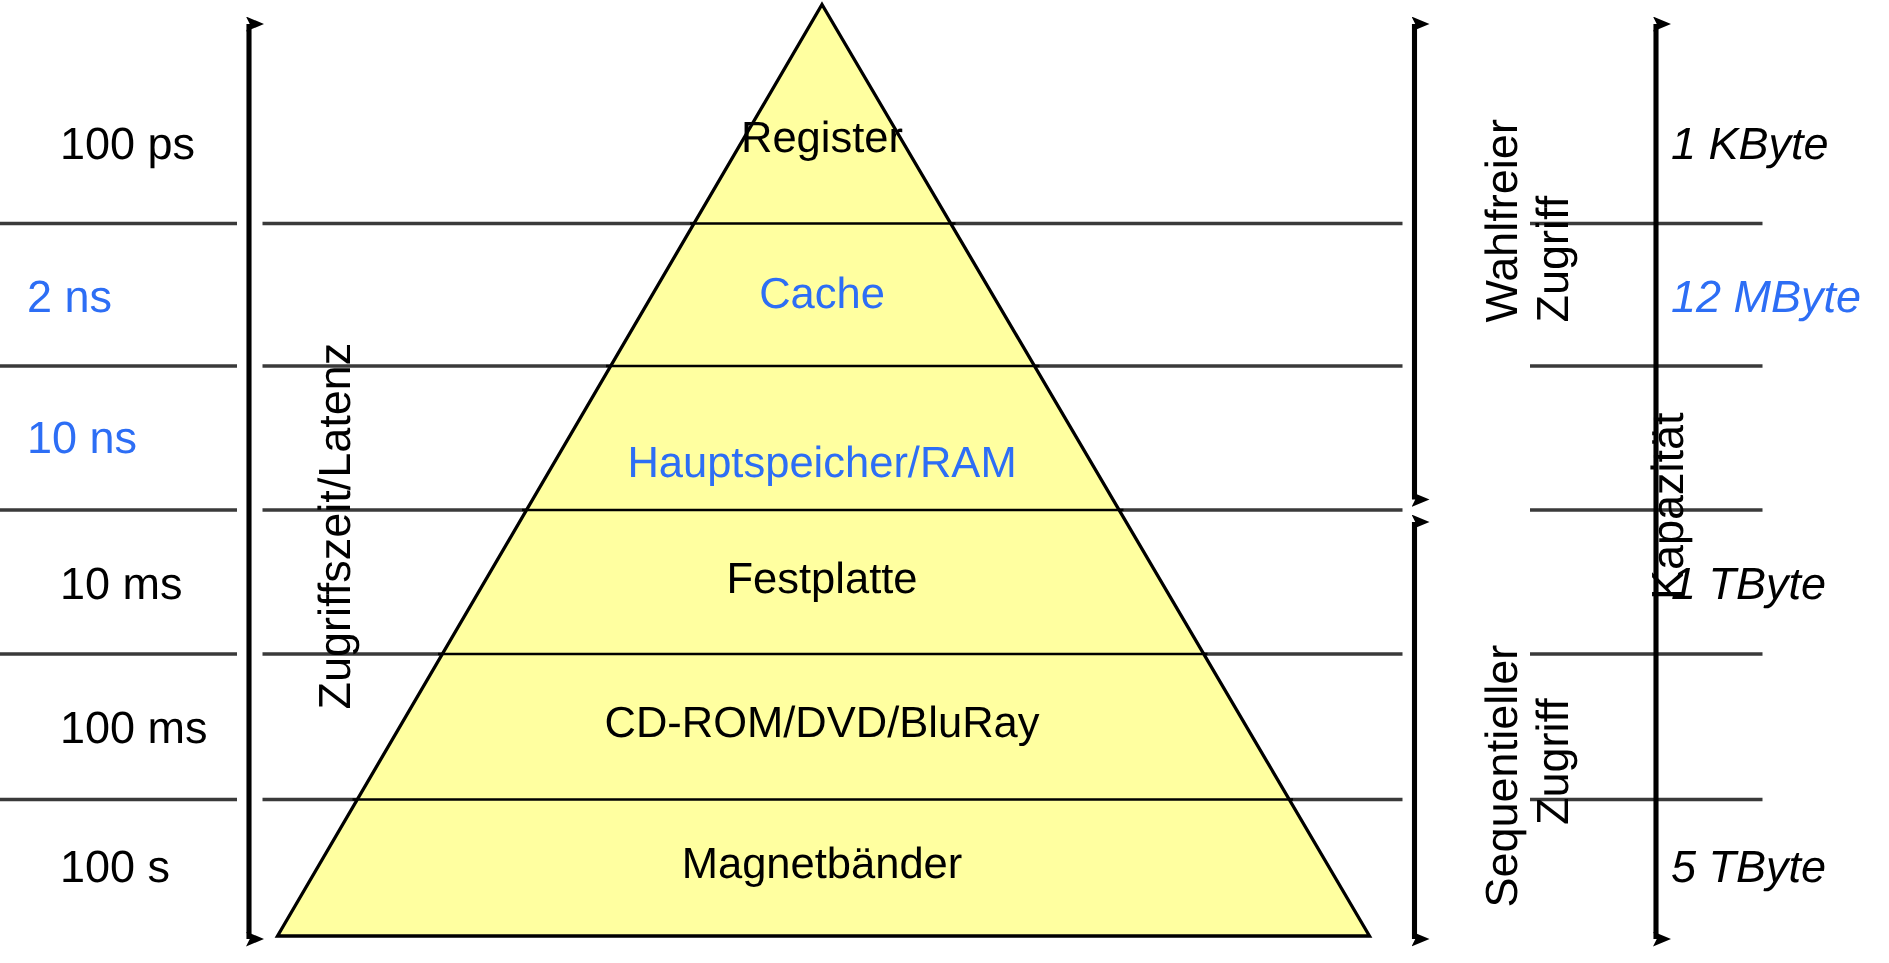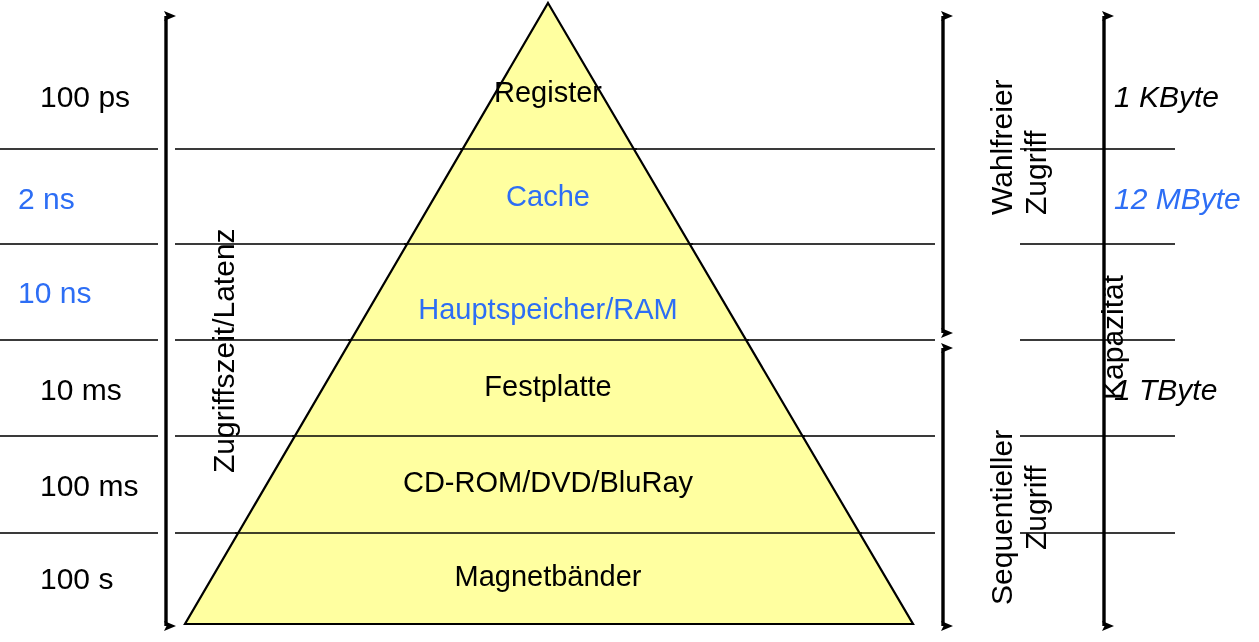--- a/index.html
+++ b/index.html
@@ -141,14 +141,15 @@
   <div class="tier-label" style="left:548px; top:76px;">Register</div>
   <div class="tier-label blue" style="left:548px; top:180px;">Cache</div>
   <div class="tier-label blue" style="left:548px; top:273px;margin-top:20px;">Hauptspeicher/RAM</div>
   <div class="tier-label" style="left:548px; top:370px;">Festplatte</div>
   <div class="tier-label" style="left:548px; top:560px;">Magnetbänder</div>
   <div class="tier-label" style="left:548px; top:466px;">CD-ROM/DVD/BluRay</div>
 
   <div class="capacity-label" style="left:1114px; top:80px;">1 KByte</div>
   <div class="capacity-label blue" style="left:1114px; top:182px;">12 MByte</div>
   <div class="capacity-label" style="left:1114px; top:373px;">1 TByte</div>
+  <div class="capacity-label" style="left:1114px; top:562px;">5 TByte</div>
 
 </div>
 
 </body></html>

